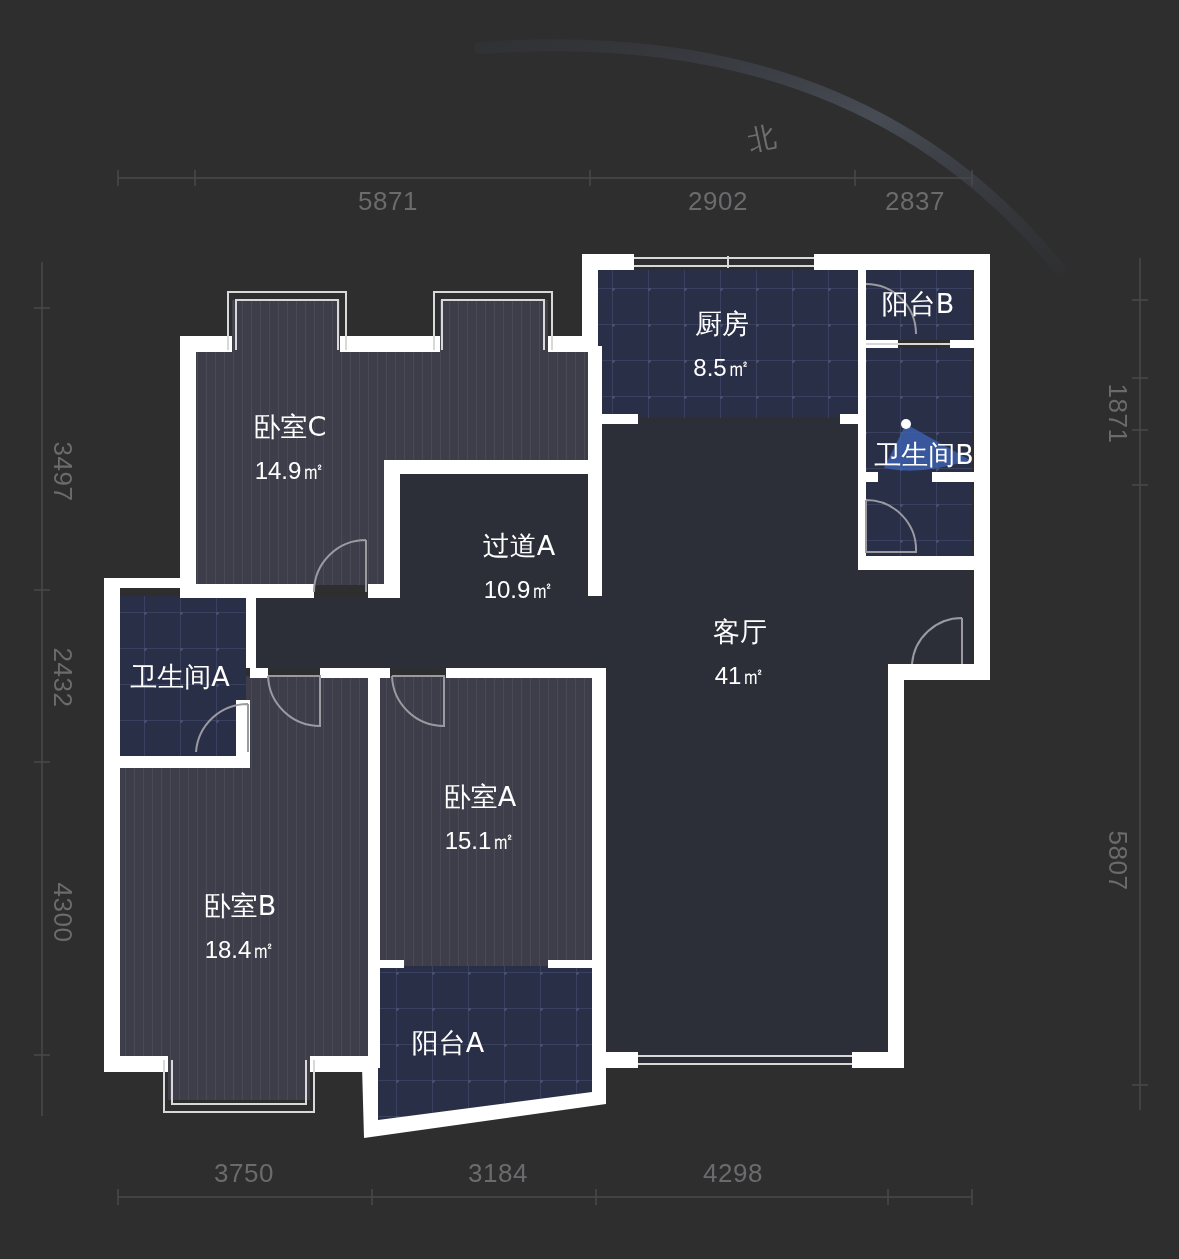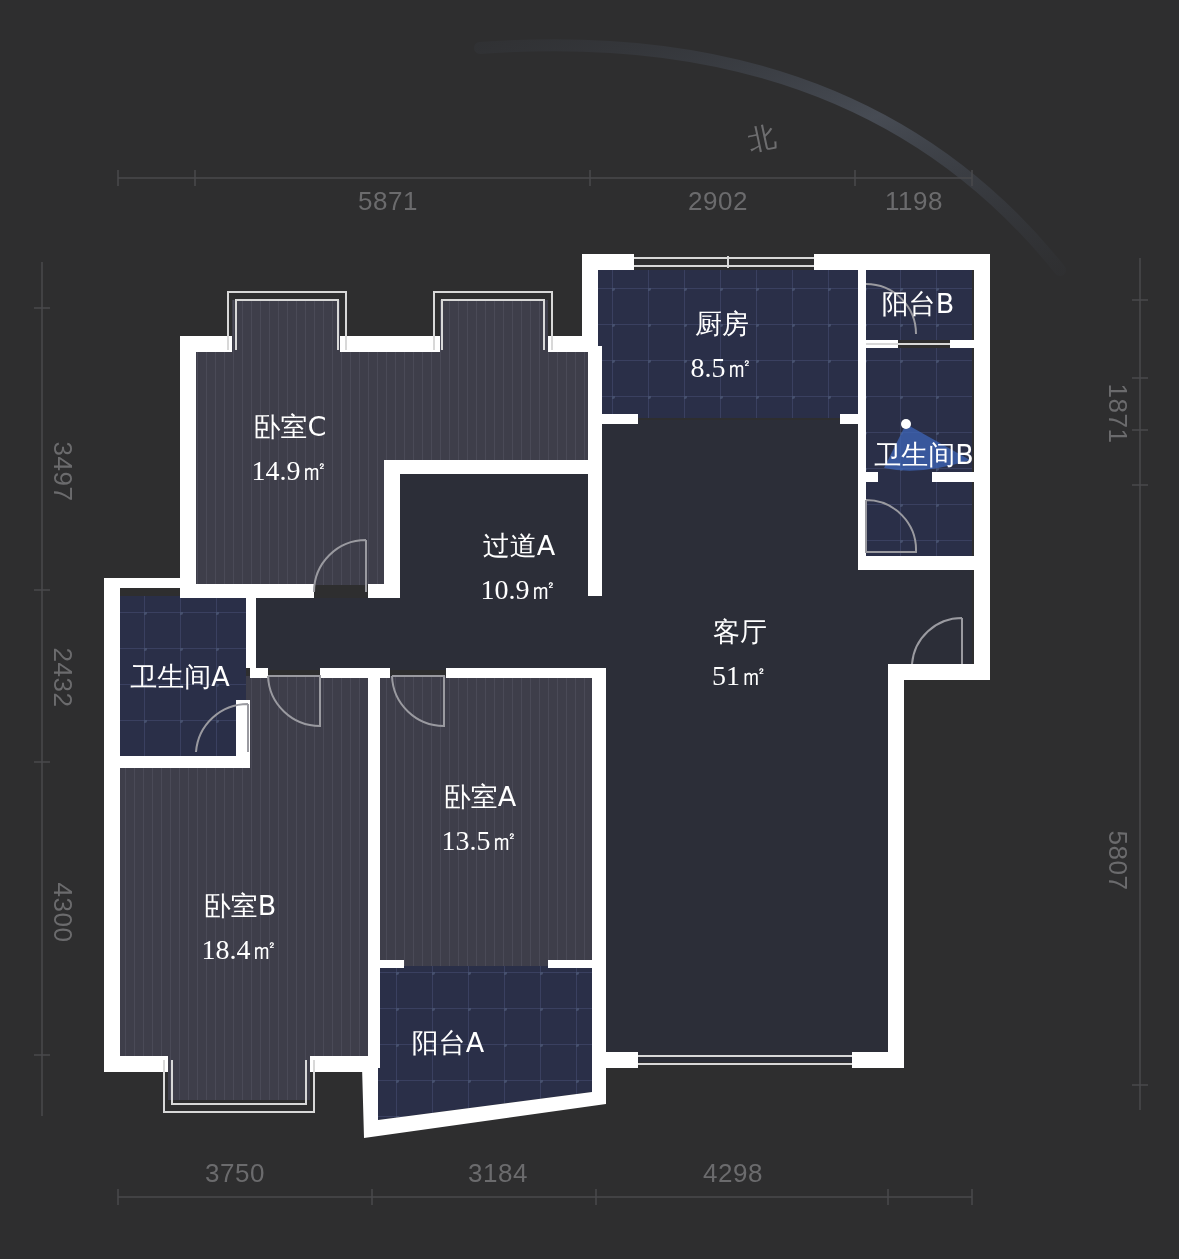--- a/index.html
+++ b/index.html
@@ -3,21 +3,21 @@
 <meta charset="utf-8">
 <style>
   html,body{margin:0;padding:0;}
   body{width:1179px;height:1259px;background:#2e2e2f;position:relative;overflow:hidden;
        font-family:"DejaVu Sans","Liberation Sans",sans-serif;}
   svg{position:absolute;left:0;top:0;}
   .dim{position:absolute;color:#6b6b6d;font-size:26px;font-family:"Liberation Sans",sans-serif;letter-spacing:0.5px;}
   .dim.v{transform:rotate(90deg);transform-origin:center center;}
   .lbl{position:absolute;color:#ffffff;text-align:center;font-size:27px;line-height:44px;white-space:nowrap;
        font-family:"DejaVu Sans",sans-serif;transform:translateX(-50%);}
-  .lbl .area{display:block;font-family:Liberation Serif, serif;font-size:28px;}
+  .lbl .area{display:block;font-family:Liberation Sans, sans-serif;font-size:24px;}
   .north{position:absolute;left:748px;top:120px;color:#6e6e70;font-size:28px;transform:rotate(-12deg);}
 </style>
 </head>
 <body>
 
 <svg width="1179" height="1259" viewBox="0 0 1179 1259">
   <defs>
     <pattern id="wood" width="9" height="40" patternUnits="userSpaceOnUse">
       <rect width="9" height="40" fill="#3e3e4a"></rect>
       <line x1="8.5" y1="0" x2="8.5" y2="40" stroke="#4a4a57" stroke-width="1"></line>
@@ -166,22 +166,22 @@
   <g>
     <path d="M906 424 L884 468 Q920 476 970 460 Z" fill="#3d66b8" opacity="0.75"></path>
     <circle cx="906" cy="424" r="5" fill="#ffffff"></circle>
   </g>
 </svg>
 
 <div class="north">北</div>
 
 <div class="dim" style="left:358px;top:186px;">5871</div>
 <div class="dim" style="left:688px;top:186px;">2902</div>
-<div class="dim" style="left:885px;top:186px;">1198</div>
-<div class="dim" style="left:205px;top:1158px;">3750</div>
+<div class="dim" style="left:885px;top:186px;">2837</div>
+<div class="dim" style="left:214px;top:1158px;">3750</div>
 <div class="dim" style="left:448px;top:1158px;margin-left:20px;">3184</div>
 <div class="dim" style="left:703px;top:1158px;">4298</div>
 <div class="dim v" style="left:33px;top:456px;">3497</div>
 <div class="dim v" style="left:33px;top:662px;">2432</div>
 <div class="dim v" style="left:33px;top:897px;">4300</div>
 <div class="dim v" style="left:1088px;top:398px;">1871</div>
 <div class="dim v" style="left:1088px;top:845px;">5807</div>
 
 <div class="lbl" style="left:722px;top:302px;">
   <span>厨房</span>
@@ -196,28 +196,28 @@
 <div class="lbl" style="left:290px;top:405px;">
   <span>卧室C</span>
   <span class="area">14.9㎡</span>
 </div>
 <div class="lbl" style="left:475px;top:524px;margin-left:44px;">
   <span>过道A</span>
   <span class="area">10.9㎡</span>
 </div>
 <div class="lbl" style="left:740px;top:610px;">
   <span>客厅</span>
-  <span class="area">51㎡</span>
+  <span class="area">41㎡</span>
 </div>
 <div class="lbl" style="left:180px;top:655px;">
   <span>卫生间A</span>
 </div>
 <div class="lbl" style="left:480px;top:775px;">
   <span>卧室A</span>
-  <span class="area">13.5㎡</span>
+  <span class="area">15.1㎡</span>
 </div>
 <div class="lbl" style="left:240px;top:884px;">
   <span>卧室B</span>
   <span class="area">18.4㎡</span>
 </div>
 <div class="lbl" style="left:448px;top:1021px;text-align:center;">
   <span>阳台A</span>
 </div>
 
 </body></html>

